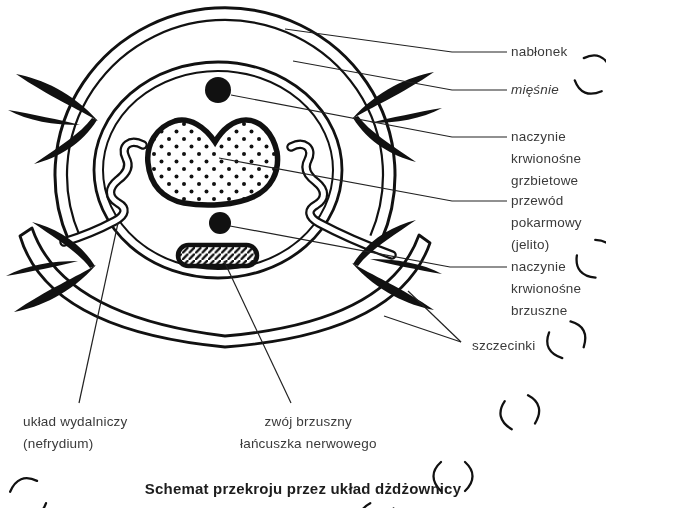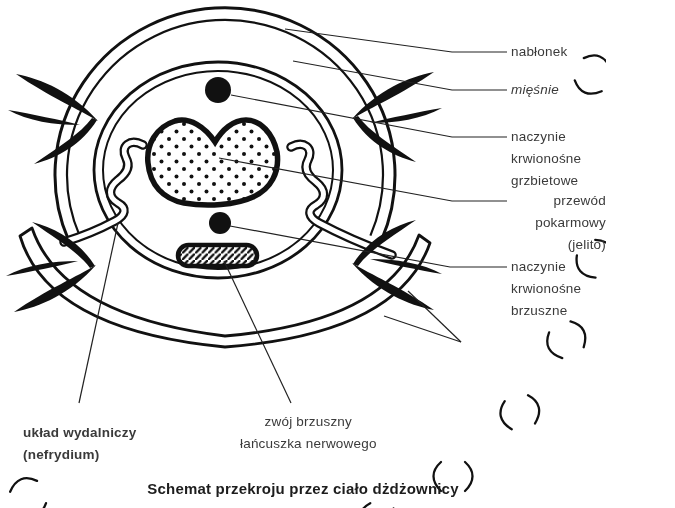--- a/index.html
+++ b/index.html
@@ -112,23 +112,24 @@
       <polyline points="384,316 461,342"></polyline>
       <polyline points="118,223 79,403"></polyline>
       <polyline points="224,261 291,403"></polyline>
     </g>
   </svg>
 
   <div class="lbl" style="left:511px;top:41px;">nabłonek</div>
   <div class="lbl" style="left:511px;top:79px;font-style:italic;">mięśnie</div>
   <div class="lbl" style="left:511px;top:126px;">naczynie krwionośne
 grzbietowe</div>
-  <div class="lbl" style="left:511px;top:190px;text-align:right;">przewód pokarmowy
+  <div class="lbl" style="left:511px;top:190px;">przewód pokarmowy
 (jelito)</div>
   <div class="lbl" style="left:511px;top:256px;">naczynie krwionośne
 brzuszne</div>
-  <div class="lbl" style="left:23px;top:422px;font-weight:bold;">układ wydalniczy
+  <div class="lbl" style="left:472px;top:335px;">szczecinki</div>
+  <div class="lbl" style="left:23px;top:411px;">układ wydalniczy
 (nefrydium)</div>
   <div class="lbl" style="left:240px;top:411px;text-align:center;">zwój brzuszny
 łańcuszka nerwowego</div>
 
-  <div id="caption">Schemat przekroju przez ciało dżdżownicy</div>
+  <div id="caption">Schemat przekroju przez układ dżdżownicy</div>
 </div>
 
 </body></html>

